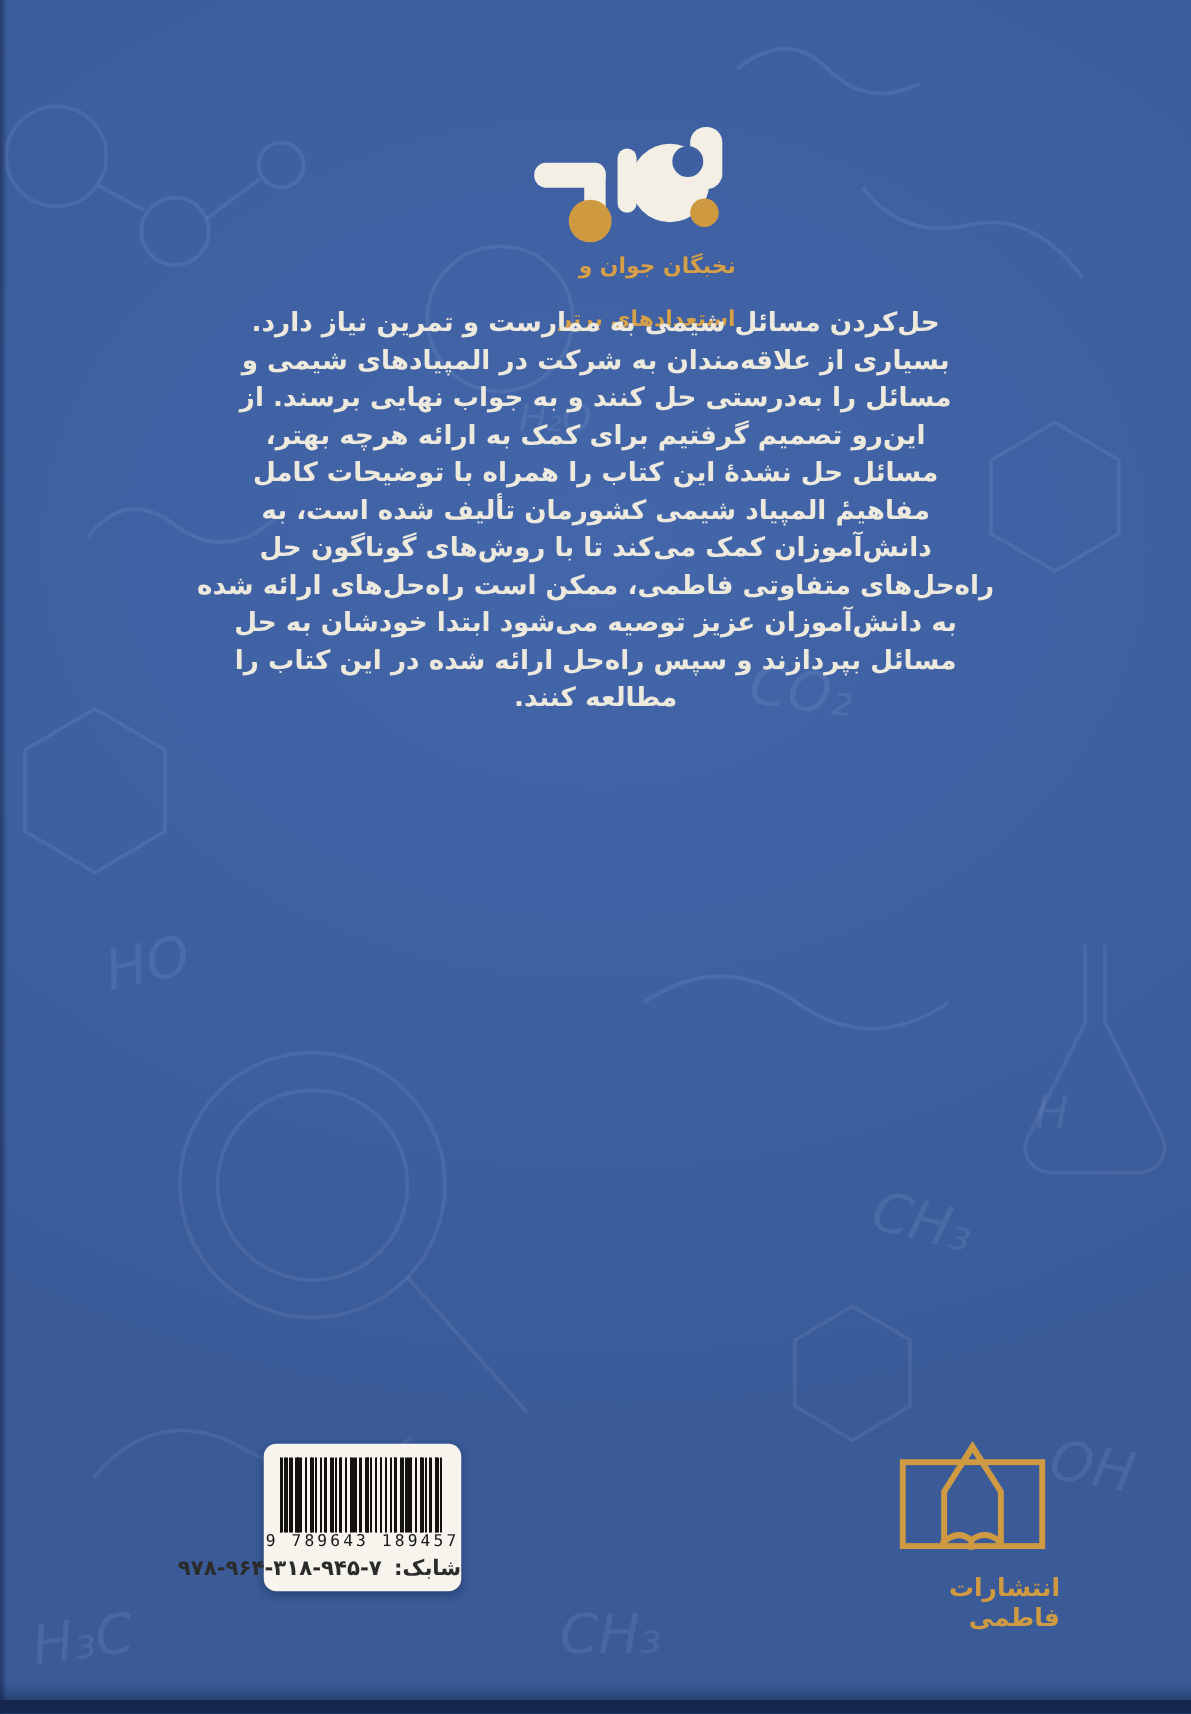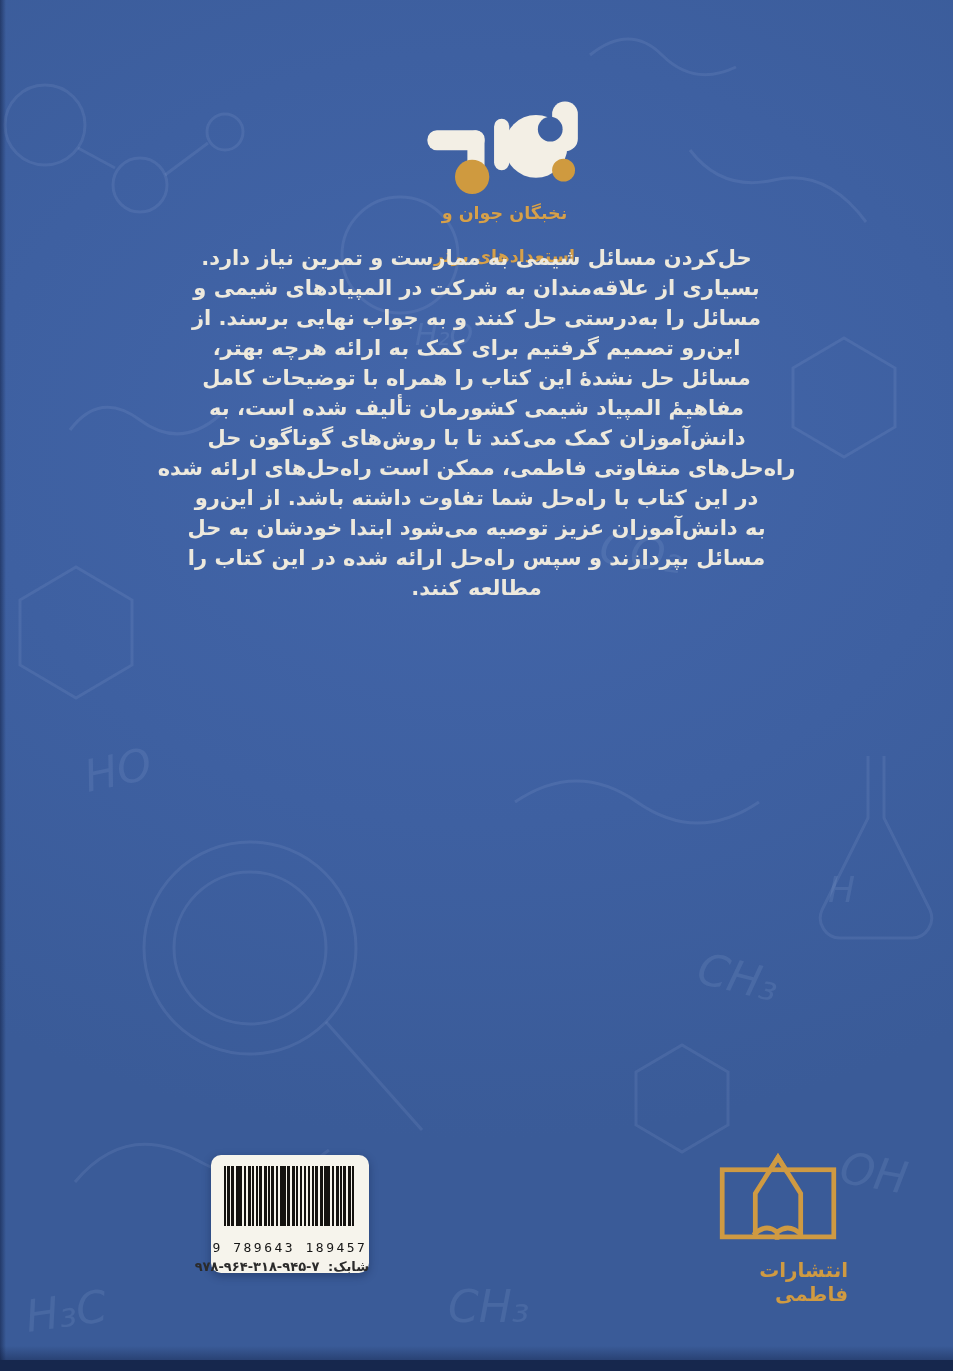--- a/index.html
+++ b/index.html
@@ -32,21 +32,20 @@
   }
   .edge-bottom-fade{
     position:absolute; left:0; bottom:11px; width:100%; height:14px;
     background:linear-gradient(0deg, rgba(10,20,50,.35), rgba(10,20,50,0));
   }
 
   
   .brand{
     position:absolute; top:94px; left:50%;
     transform:translateX(calc(-50% + 28px));
-    text-align:center;
   }
   .brand .logo-svg{display:block; margin:0 auto;}
   .tagline{
     color:#d6a04a;
     font-weight:bold;
     font-size:17.5px;
     line-height:27px;
     direction:rtl;
     margin-top:6px;
     text-shadow:0 0 1px rgba(0,0,0,.15);
@@ -82,26 +81,26 @@
       repeating-linear-gradient(90deg, #14120f 0 2px, rgba(0,0,0,0) 2px 4px),
       repeating-linear-gradient(90deg, #14120f 0 1px, rgba(0,0,0,0) 1px 7px),
       repeating-linear-gradient(90deg, rgba(0,0,0,0) 0 3px, #14120f 3px 5px, rgba(0,0,0,0) 5px 11px);
   }
   .barcode-digits{
     font-family:"DejaVu Sans Mono", monospace;
     font-size:13px;
     color:#161616;
     text-align:center;
     letter-spacing:2.5px;
-    margin-top:14px;
+    margin-top:0;
     white-space:nowrap;
   }
   .isbn-line{
     direction:rtl;
-    font-size:13px;
+    font-size:17px;
     font-weight:bold;
     color:#2b2b2b;
     margin-top:4px;
     white-space:nowrap;
   }
   .isbn-line .num{margin-right:4px;}
 
   
   .publisher{
     position:absolute; left:696px; top:1148px;
@@ -173,21 +172,20 @@
 
   <div class="blurb">
     <div class="line">حل‌کردن مسائل شیمی به ممارست و تمرین نیاز دارد.</div>
     <div class="line">بسیاری از علاقه‌مندان به شرکت در المپیادهای شیمی و</div>
     <div class="line">مسائل را به‌درستی حل کنند و به جواب نهایی برسند. از</div>
     <div class="line">این‌رو تصمیم گرفتیم برای کمک به ارائه هرچه بهتر،</div>
     <div class="line">مسائل حل نشدهٔ این کتاب را همراه با توضیحات کامل</div>
     <div class="line">مفاهیمٔ المپیاد شیمی کشورمان تألیف شده است، به</div>
     <div class="line">دانش‌آموزان کمک می‌کند تا با روش‌های گوناگون حل</div>
     <div class="line">راه‌حل‌های متفاوتی فاطمی، ممکن است راه‌حل‌های ارائه شده</div>
-    <div class="line">در این کتاب با راه‌حل شما تفاوت داشته باشد. از این‌رو</div>
     <div class="line">به دانش‌آموزان عزیز توصیه می‌شود ابتدا خودشان به حل</div>
     <div class="line">مسائل بپردازند و سپس راه‌حل ارائه شده در این کتاب را</div>
     <div class="line">مطالعه کنند.</div>
   </div>
 
   <div class="barcode-box">
     <div class="bars"></div>
     <div class="barcode-digits">9 789643 189457</div>
     <div class="isbn-line">
       <span>شابک:</span>

